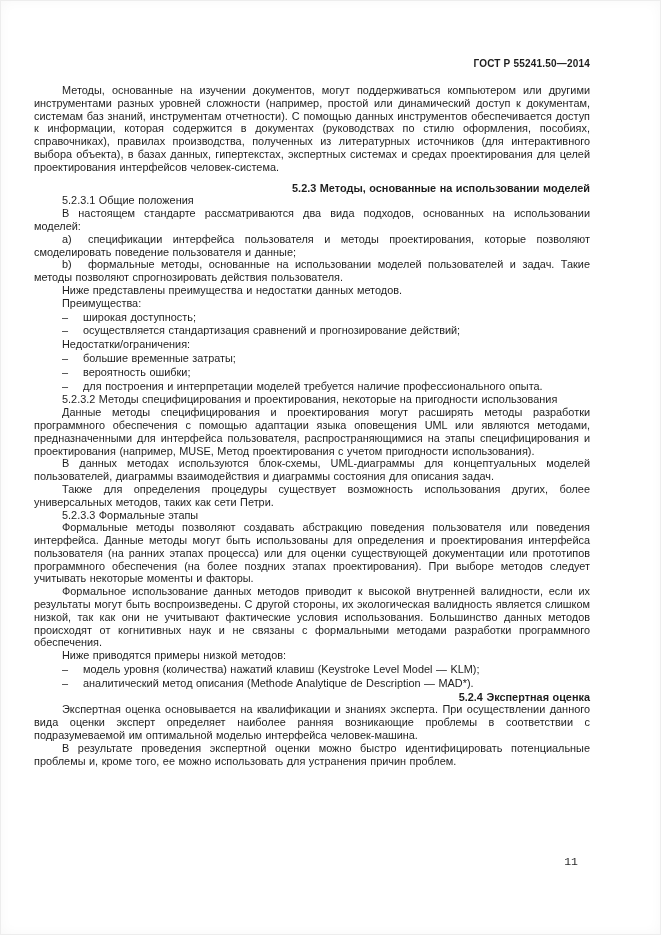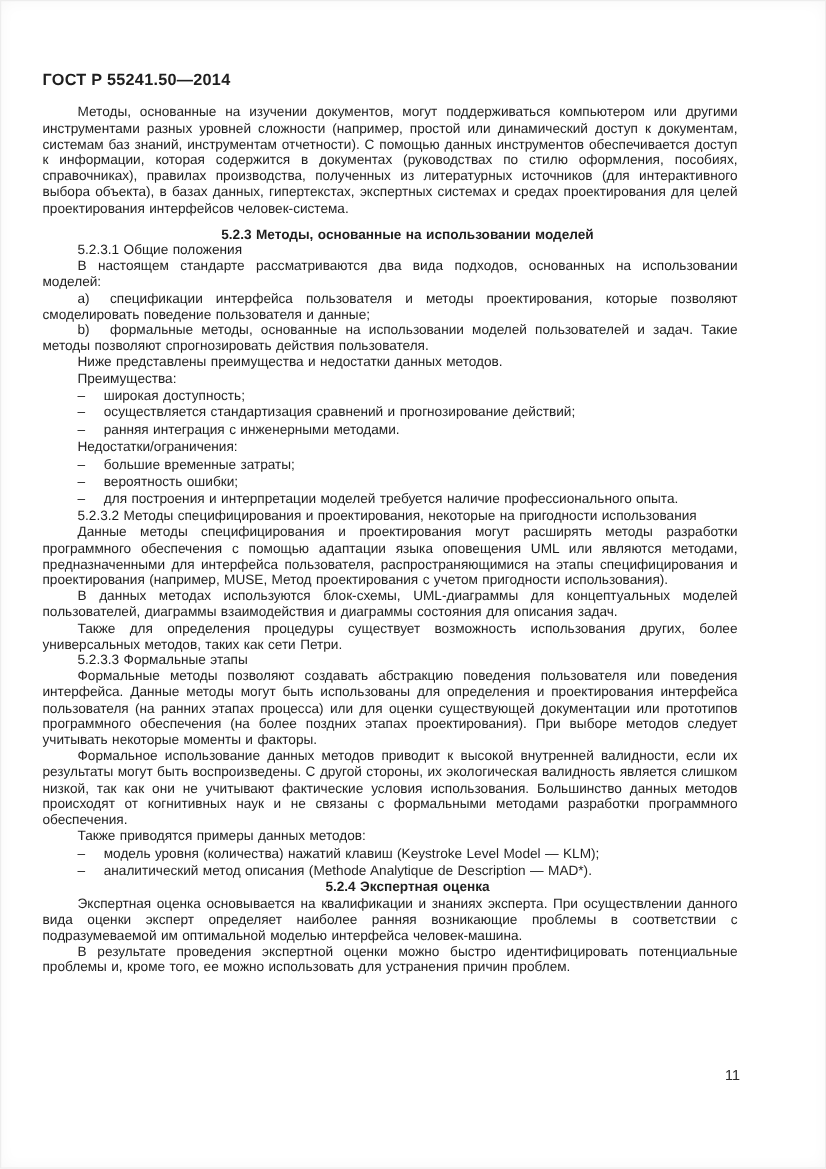--- a/index.html
+++ b/index.html
@@ -13,89 +13,89 @@
     height: 935px;
     background: #ffffff;
     box-sizing: border-box;
     padding: 57px 71px 0 34px;
     box-shadow: inset 0 0 0 1px #ededed, inset 0 0 14px rgba(0,0,0,0.035);
     font-family: "Liberation Sans", "DejaVu Sans", sans-serif;
     color: #1e1e1e;
     overflow: hidden;
   }
   .doc-header {
-    text-align: left;
+    text-align: right;
     font-weight: 700;
-    font-size: 13px;
+    font-size: 10px;
     line-height: 13px;
     margin: 0 0 14px 0;
     letter-spacing: 0.2px;
   }
   .doc-body { width: 556px; }
   .blk {
     margin: 0;
     font-size: 10.9px;
     line-height: 12.8px;
     text-align: justify;
     text-indent: 28px;
     word-spacing: 0.5px;
   }
   .blk.h {
     font-weight: 700;
-    text-align: center;
+    text-align: right;
   }
   .blk.li { margin: 1px 0; }
   .dash {
     display: inline-block;
     width: 21px;
     text-indent: 0;
   }
   .marker {
     display: inline-block;
     width: 26px;
     text-indent: 0;
   }
   .page-number {
     position: absolute;
-    right: 69px;
+    right: 83px;
     top: 855px;
     font-size: 11.5px;
     color: #2a2a2a;
+    font-family: Liberation Mono, monospace;
   }
 </style>
 </head>
 <body>
 
 <div class="page">
   <div class="doc-header">ГОСТ Р 55241.50—2014</div>
 
   <div class="doc-body">
       <p class="blk p">Методы, основанные на изучении документов, могут поддерживаться компьютером или другими инструментами разных уровней сложности (например, простой или динамический доступ к документам, системам баз знаний, инструментам отчетности). С помощью данных инструментов обеспечивается доступ к информации, которая содержится в документах (руководствах по стилю оформления, пособиях, справочниках), правилах производства, полученных из литературных источников (для интерактивного выбора объекта), в базах данных, гипертекстах, экспертных системах и средах проектирования для целей проектирования интерфейсов человек-система.</p>
       <p class="blk h" style="margin-top: 8px;">5.2.3 Методы, основанные на использовании моделей</p>
       <p class="blk p">5.2.3.1 Общие положения</p>
       <p class="blk p">В настоящем стандарте рассматриваются два вида подходов, основанных на использовании моделей:</p>
       <p class="blk p"><span class="marker">a)</span>спецификации интерфейса пользователя и методы проектирования, которые позволяют смоделировать поведение пользователя и данные;</p>
       <p class="blk p"><span class="marker">b)</span>формальные методы, основанные на использовании моделей пользователей и задач. Такие методы позволяют спрогнозировать действия пользователя.</p>
       <p class="blk p">Ниже представлены преимущества и недостатки данных методов.</p>
       <p class="blk p">Преимущества:</p>
       <p class="blk li"><span class="dash">–</span>широкая доступность;</p>
       <p class="blk li"><span class="dash">–</span>осуществляется стандартизация сравнений и прогнозирование действий;</p>
-      <p class="blk li"><span class="dash">–</span>ранняя интеграция с инженерными методами.</p>
       <p class="blk p">Недостатки/ограничения:</p>
       <p class="blk li"><span class="dash">–</span>большие временные затраты;</p>
       <p class="blk li"><span class="dash">–</span>вероятность ошибки;</p>
       <p class="blk li"><span class="dash">–</span>для построения и интерпретации моделей требуется наличие профессионального опыта.</p>
       <p class="blk p">5.2.3.2 Методы специфицирования и проектирования, некоторые на пригодности использования</p>
       <p class="blk p">Данные методы специфицирования и проектирования могут расширять методы разработки программного обеспечения с помощью адаптации языка оповещения UML или являются методами, предназначенными для интерфейса пользователя, распространяющимися на этапы специфицирования и проектирования (например, MUSE, Метод проектирования с учетом пригодности использования).</p>
       <p class="blk p">В данных методах используются блок-схемы, UML-диаграммы для концептуальных моделей пользователей, диаграммы взаимодействия и диаграммы состояния для описания задач.</p>
       <p class="blk p">Также для определения процедуры существует возможность использования других, более универсальных методов, таких как сети Петри.</p>
       <p class="blk p">5.2.3.3 Формальные этапы</p>
       <p class="blk p">Формальные методы позволяют создавать абстракцию поведения пользователя или поведения интерфейса. Данные методы могут быть использованы для определения и проектирования интерфейса пользователя (на ранних этапах процесса) или для оценки существующей документации или прототипов программного обеспечения (на более поздних этапах проектирования). При выборе методов следует учитывать некоторые моменты и факторы.</p>
       <p class="blk p">Формальное использование данных методов приводит к высокой внутренней валидности, если их результаты могут быть воспроизведены. С другой стороны, их экологическая валидность является слишком низкой, так как они не учитывают фактические условия использования. Большинство данных методов происходят от когнитивных наук и не связаны с формальными методами разработки программного обеспечения.</p>
-      <p class="blk p">Также приводятся примеры данных методов:</p>
+      <p class="blk p">Ниже приводятся примеры низкой методов:</p>
       <p class="blk li"><span class="dash">–</span>модель уровня (количества) нажатий клавиш (Keystroke Level Model — KLM);</p>
       <p class="blk li"><span class="dash">–</span>аналитический метод описания (Methode Analytique de Description — MAD*).</p>
       <p class="blk h" style="">5.2.4 Экспертная оценка</p>
       <p class="blk p">Экспертная оценка основывается на квалификации и знаниях эксперта. При осуществлении данного вида оценки эксперт определяет наиболее ранняя возникающие проблемы в соответствии с подразумеваемой им оптимальной моделью интерфейса человек-машина.</p>
       <p class="blk p">В результате проведения экспертной оценки можно быстро идентифицировать потенциальные проблемы и, кроме того, ее можно использовать для устранения причин проблем.</p>
     </div>
 
   <div class="page-number">11</div>
 </div>
 

